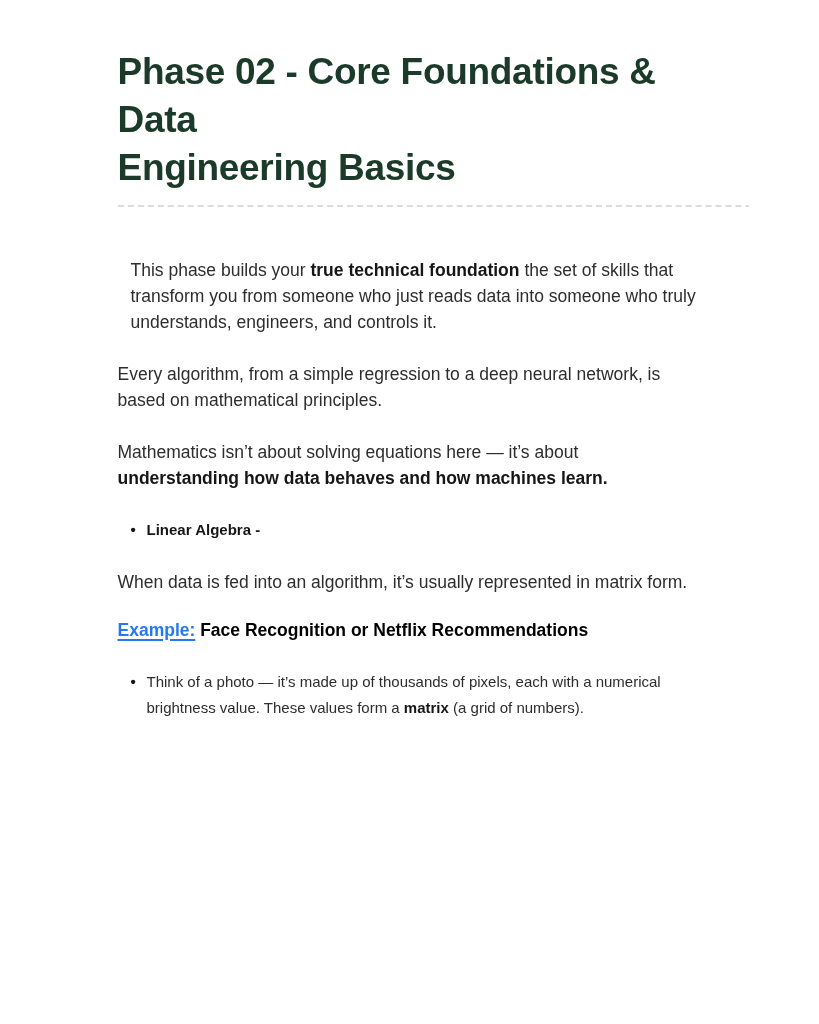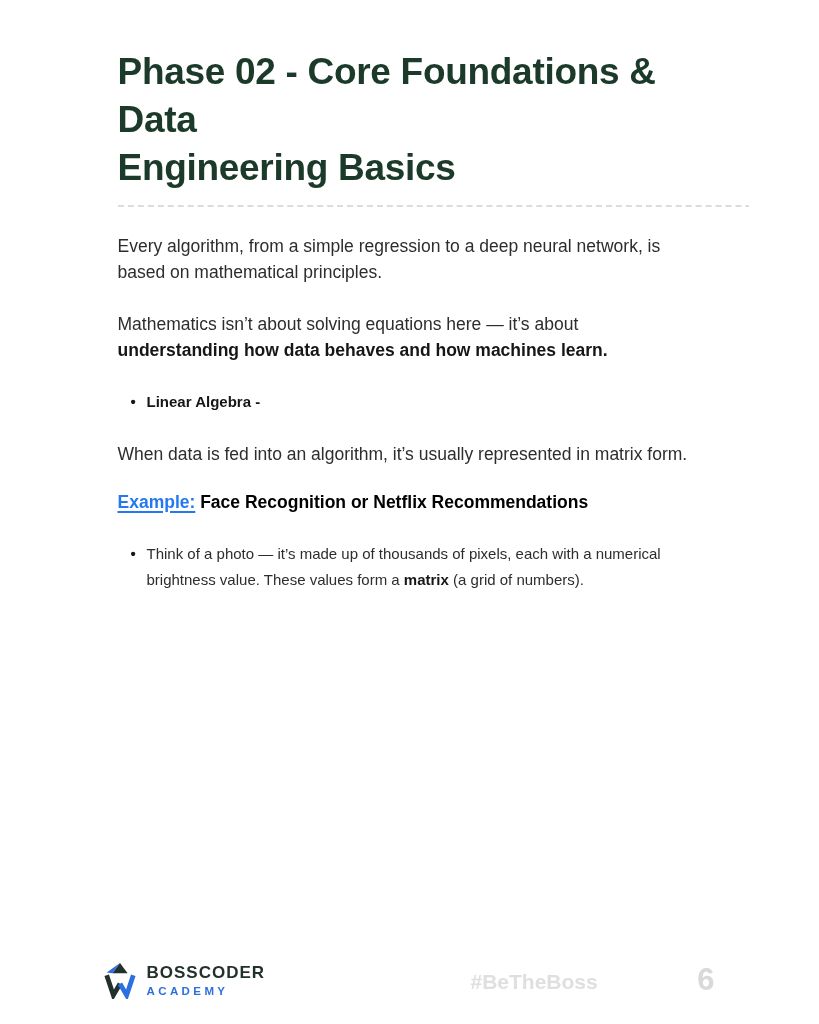--- a/index.html
+++ b/index.html
@@ -159,20 +159,21 @@
 <div class="page">
   <div class="content">
 
     <h1 class="title">
       <div>Phase 02 -  Core Foundations &amp; Data</div>
       <div>Engineering Basics</div>
     </h1>
 
     <div class="divider"></div>
 
+    <p class="para intro"><span>This phase builds your </span><strong>true technical foundation</strong><span> the set of skills that transform you from someone who just reads data into someone who truly understands, engineers, and controls it.</span></p>
 
 
     <p class="para">Every algorithm, from a simple regression to a deep neural network, is based on mathematical principles.</p>
 
     <p class="para"><span>Mathematics isn’t about solving equations here — it’s about </span><strong>understanding how data behaves and how machines learn.</strong></p>
 
     <div class="bullet-row">
       <span class="bullet-dot"></span>
       <span class="bullet-text bold-only">Linear Algebra -</span>
     </div>
@@ -183,29 +184,13 @@
 
     <p class="example-line"><a class="example-link">Example:</a><strong> Face Recognition or Netflix Recommendations</strong></p>
 
     <div class="bullet-row">
       <span class="bullet-dot"></span>
       <span class="bullet-text"><span>Think of a photo — it’s made up of thousands of pixels, each with a numerical brightness value. These values form a </span><strong>matrix</strong><span> (a grid of numbers).</span></span>
     </div>
 
   </div>
 
-  <div class="footer">
-    <div class="logo">
-      <svg class="logo-icon" width="38" height="38" viewBox="0 0 40 40">
-        <path d="M20 2 L28 13 L12 13 Z" fill="#22312b"></path>
-        <path d="M20 2 L12 13 L6 12 Z" fill="#2b6fe0"></path>
-        <path d="M6 15 L13 36 L20 24" stroke="#22312b" stroke-width="5" fill="none" stroke-linejoin="miter"></path>
-        <path d="M20 24 L27 36 L34 15" stroke="#2b6fe0" stroke-width="5" fill="none" stroke-linejoin="miter"></path>
-      </svg>
-      <div class="logo-text">
-        <span class="logo-brand">BOSSCODER</span>
-        <span class="logo-sub">ACADEMY</span>
-      </div>
-    </div>
-    <div class="hashtag">#BeTheBoss</div>
-    <div class="page-number">6</div>
-  </div>
 </div>
 
 </body></html>

